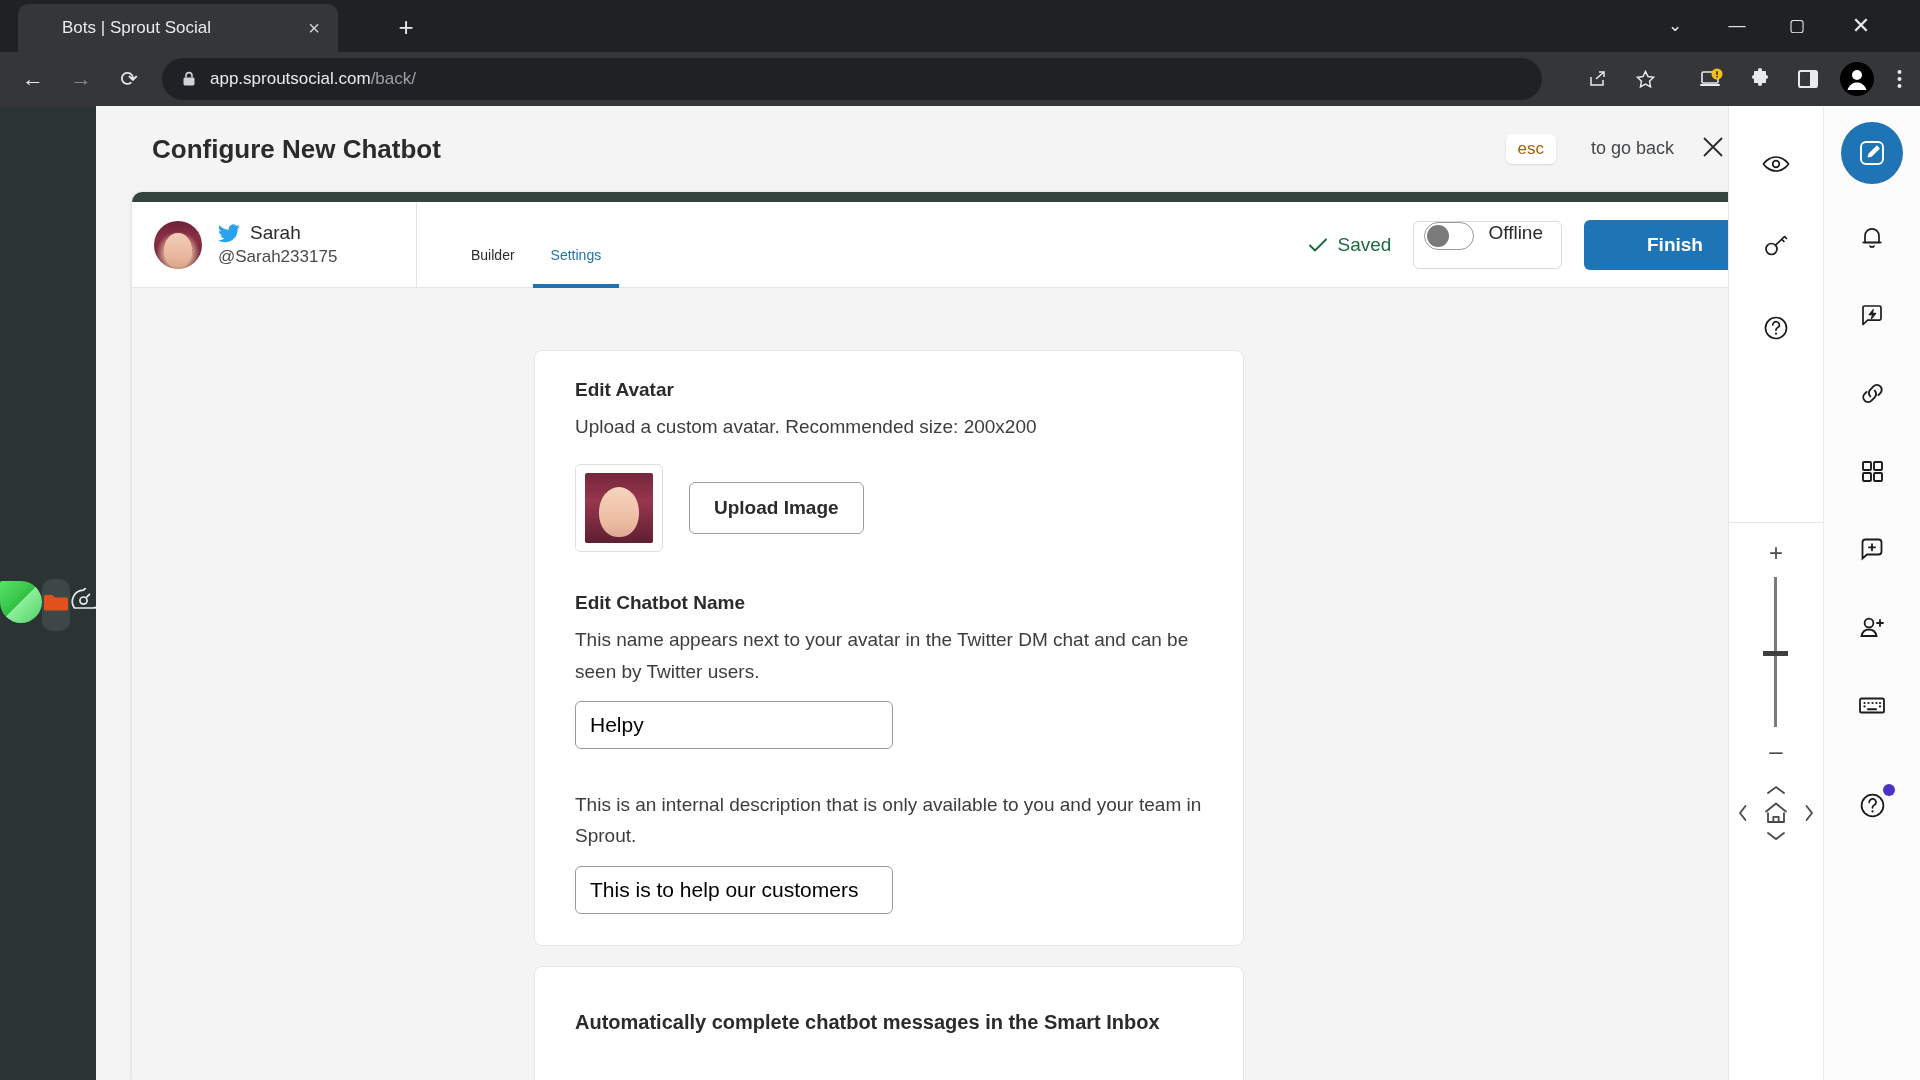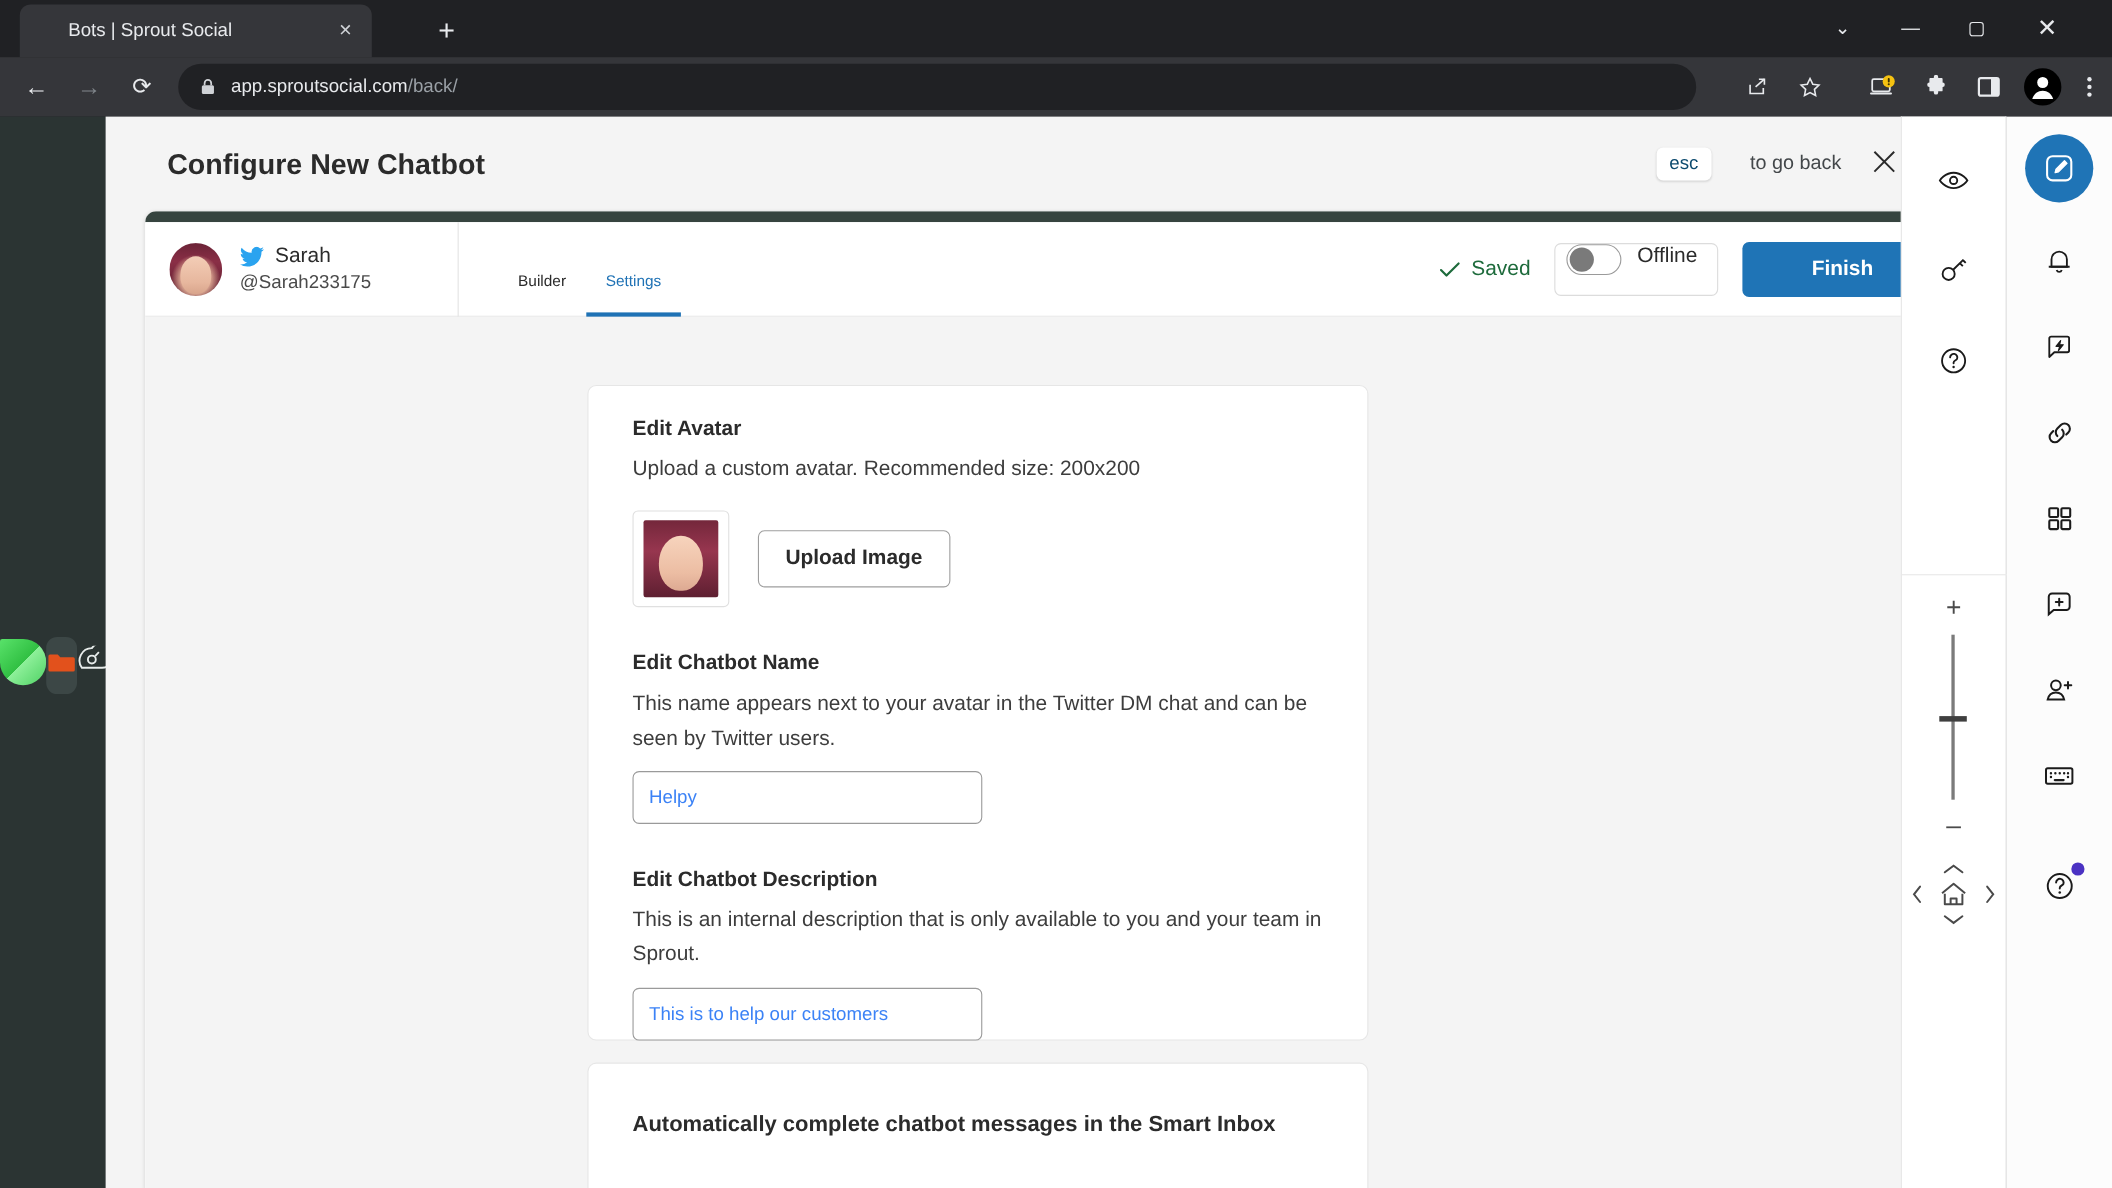--- a/index.html
+++ b/index.html
@@ -111,21 +111,21 @@
   .page-header {
     position: absolute; top: 0; left: 0; width: 1728px; height: 90px;
   }
   .page-title {
     position: absolute; left: 56px; top: 28px;
     font-size: 26px; font-weight: bold; color: #2b2b2b;
   }
   .esc-key {
     position: absolute; right: 268px; top: 28px;
     background: #fff; border-radius: 6px; padding: 5px 12px;
-    font-size: 17px; color: #0c4a6e; box-shadow: 0 1px 2px rgba(0,0,0,.12);
+    font-size: 17px; color: #a16207; box-shadow: 0 1px 2px rgba(0,0,0,.12);
   }
   .esc-text {
     position: absolute; right: 150px; top: 32px; font-size: 18px; color: #43474a;
   }
   .close-x {
     position: absolute; right: 92px; top: 22px; width: 38px; height: 38px;
     display: flex; align-items: center; justify-content: center; cursor: pointer;
   }
 
   
@@ -224,21 +224,21 @@
     border-radius:50% 50% 46% 46%;
     background: linear-gradient(180deg,#f7d4bd 0%, #ecbda3 68%, #dda992 100%);
   }
   .upload-btn {
     margin-left: 26px; background: #fff; border: 1px solid #9e9e9e; border-radius: 6px;
     font-size: 19px; font-weight: bold; color: #2b2b2b; padding: 14px 24px; cursor: pointer;
   }
   .field-block { margin-top: 40px; }
   .text-input {
     margin-top: 14px; width: 318px; height: 48px; border: 1px solid #9a9a9a;
-    border-radius: 6px; font-size: 17px; color: #3b82f6; padding: 0 14px;
+    border-radius: 6px; font-size: 21px; color: #000000; padding: 0 14px;
     font-family: "Liberation Sans", sans-serif; background: #fff;
   }
   .card-2 .sec-title { font-size: 20px; }
 
   
   .zoom-rail {
     position: absolute; top: 106px; right: 96px; width: 96px; height: 974px;
     background: #fff; border-left: 1px solid #e6e6e6; border-right: 1px solid #ececec;
     display: flex; flex-direction: column; align-items: center;
   }
@@ -532,21 +532,20 @@
           </div>
         </div>
 
         <div class="field-block">
           <div class="sec-title">Edit Chatbot Name</div>
           <div class="sec-desc">This name appears next to your avatar in the Twitter DM chat and can be seen by Twitter users.</div>
           <input class="text-input" value="Helpy" style="">
         </div>
 
         <div class="field-block">
-          <div class="sec-title">Edit Chatbot Description</div>
           <div class="sec-desc">This is an internal description that is only available to you and your team in Sprout.</div>
           <input class="text-input" value="This is to help our customers" style="">
         </div>
       </div>
 
       <div class="card card-2">
         <div class="sec-title">Automatically complete chatbot messages in the Smart Inbox</div>
       </div>
 
     </div>

